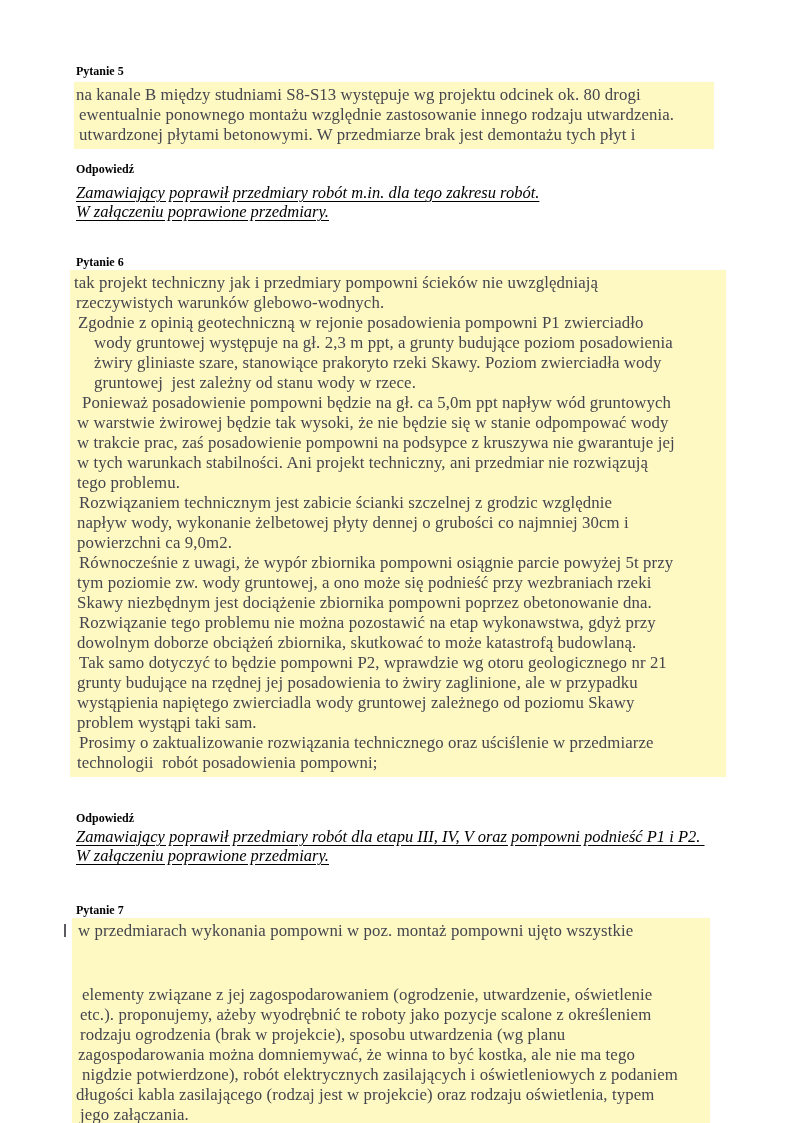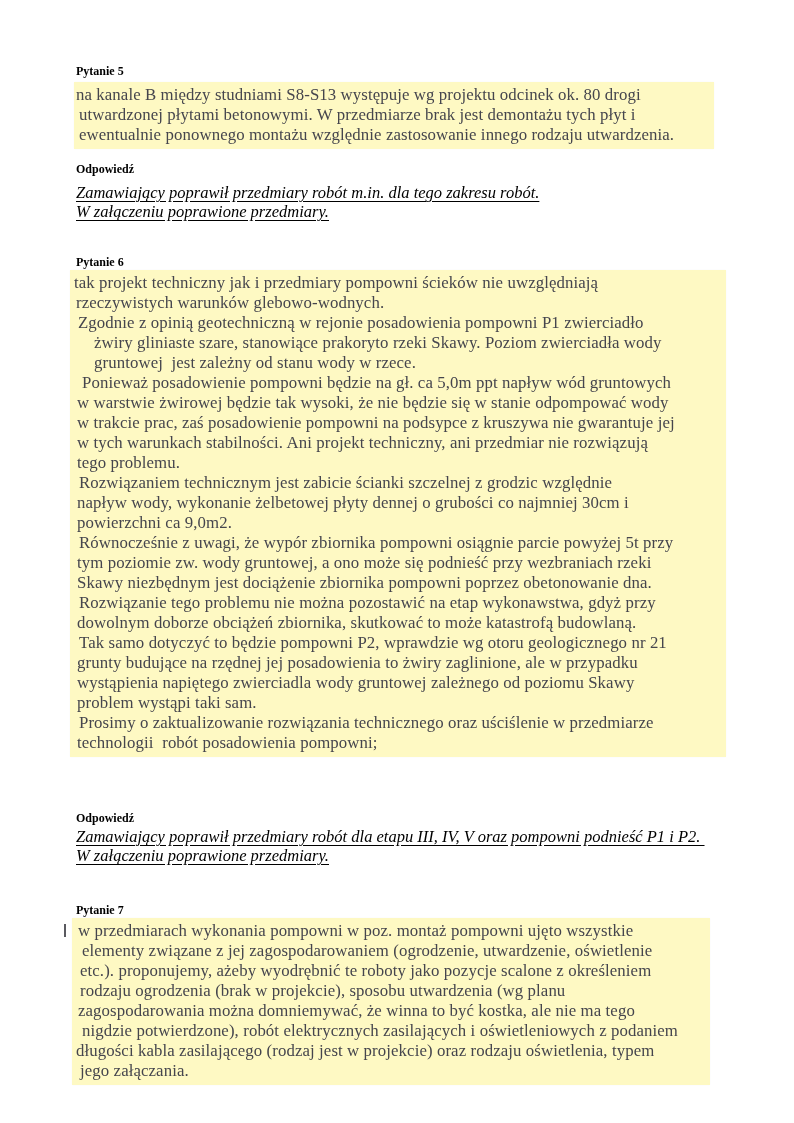--- a/index.html
+++ b/index.html
@@ -57,37 +57,38 @@
 </style>
 </head>
 <body>
 
 <div class="page">
 
   <div class="qheading" style="top:62px;">Pytanie 5</div>
 
   <div class="scanblock" style="left:74px; top:82px; width:640px;">
     <div class="scanline" style="padding-left:2px;">na kanale B między studniami S8-S13 występuje wg projektu odcinek ok. 80 drogi</div>
+    <div class="scanline" style="padding-left:5px;">ewentualnie ponownego montażu względnie zastosowanie innego rodzaju utwardzenia.</div>
     <div class="scanline" style="padding-left:5px;">utwardzonej płytami betonowymi. W przedmiarze brak jest demontażu tych płyt i</div>
-    <div class="scanline" style="padding-left:5px;">ewentualnie ponownego montażu względnie zastosowanie innego rodzaju utwardzenia.</div>
   </div>
 
   <div class="qheading" style="top:160px;">Odpowiedź</div>
 
   <div class="ansblock" style="top:183px;">
     <div class="ansline">Zamawiający poprawił przedmiary robót m.in. dla tego zakresu robót.</div>
     <div class="ansline">W załączeniu poprawione przedmiary.</div>
   </div>
 
   <div class="qheading" style="top:253px;">Pytanie 6</div>
 
   <div class="scanblock" style="left:70px; top:270px; width:656px;">
     <div class="scanline" style="padding-left:4px;">tak projekt techniczny jak i przedmiary pompowni ścieków nie uwzględniają</div>
     <div class="scanline" style="padding-left:6px;">rzeczywistych warunków glebowo-wodnych.</div>
     <div class="scanline" style="padding-left:8px;">Zgodnie z opinią geotechniczną w rejonie posadowienia pompowni P1 zwierciadło</div>
+    <div class="scanline" style="padding-left:24px;">wody gruntowej występuje na gł. 2,3 m ppt, a grunty budujące poziom posadowienia</div>
     <div class="scanline" style="padding-left:24px;">żwiry gliniaste szare, stanowiące prakoryto rzeki Skawy. Poziom zwierciadła wody</div>
     <div class="scanline" style="padding-left:24px;">gruntowej  jest zależny od stanu wody w rzece.</div>
     <div class="scanline" style="padding-left:12px;">Ponieważ posadowienie pompowni będzie na gł. ca 5,0m ppt napływ wód gruntowych</div>
     <div class="scanline" style="padding-left:7px;">w warstwie żwirowej będzie tak wysoki, że nie będzie się w stanie odpompować wody</div>
     <div class="scanline" style="padding-left:7px;">w trakcie prac, zaś posadowienie pompowni na podsypce z kruszywa nie gwarantuje jej</div>
     <div class="scanline" style="padding-left:7px;">w tych warunkach stabilności. Ani projekt techniczny, ani przedmiar nie rozwiązują</div>
     <div class="scanline" style="padding-left:7px;">tego problemu.</div>
     <div class="scanline" style="padding-left:9px;">Rozwiązaniem technicznym jest zabicie ścianki szczelnej z grodzic względnie</div>
     <div class="scanline" style="padding-left:7px;">napływ wody, wykonanie żelbetowej płyty dennej o grubości co najmniej 30cm i</div>
     <div class="scanline" style="padding-left:7px;">powierzchni ca 9,0m2.</div>
@@ -110,21 +111,21 @@
     <div class="ansline">Zamawiający poprawił przedmiary robót dla etapu III, IV, V oraz pompowni podnieść P1 i P2. </div>
     <div class="ansline">W załączeniu poprawione przedmiary.</div>
   </div>
 
   <div class="qheading" style="top:901px;">Pytanie 7</div>
 
   <div class="scan-artifact" style="left:64px; top:924px; width:2px; height:13px;"></div>
 
   <div class="scanblock" style="left:72px; top:918px; width:638px;">
     <div class="scanline" style="padding-left:6px;">w przedmiarach wykonania pompowni w poz. montaż pompowni ujęto wszystkie</div>
-    <div class="scanline" style="padding-left:10px;">elementy związane z jej zagospodarowaniem (ogrodzenie, utwardzenie, oświetlenie</div>
+    <div class="scanline" style="padding-left:10px;margin-top:44px;">elementy związane z jej zagospodarowaniem (ogrodzenie, utwardzenie, oświetlenie</div>
     <div class="scanline" style="padding-left:8px;">etc.). proponujemy, ażeby wyodrębnić te roboty jako pozycje scalone z określeniem</div>
     <div class="scanline" style="padding-left:8px;">rodzaju ogrodzenia (brak w projekcie), sposobu utwardzenia (wg planu</div>
     <div class="scanline" style="padding-left:6px;">zagospodarowania można domniemywać, że winna to być kostka, ale nie ma tego</div>
     <div class="scanline" style="padding-left:10px;">nigdzie potwierdzone), robót elektrycznych zasilających i oświetleniowych z podaniem</div>
     <div class="scanline" style="padding-left:4px;">długości kabla zasilającego (rodzaj jest w projekcie) oraz rodzaju oświetlenia, typem</div>
     <div class="scanline" style="padding-left:8px;">jego załączania.</div>
   </div>
 
 </div>
 

